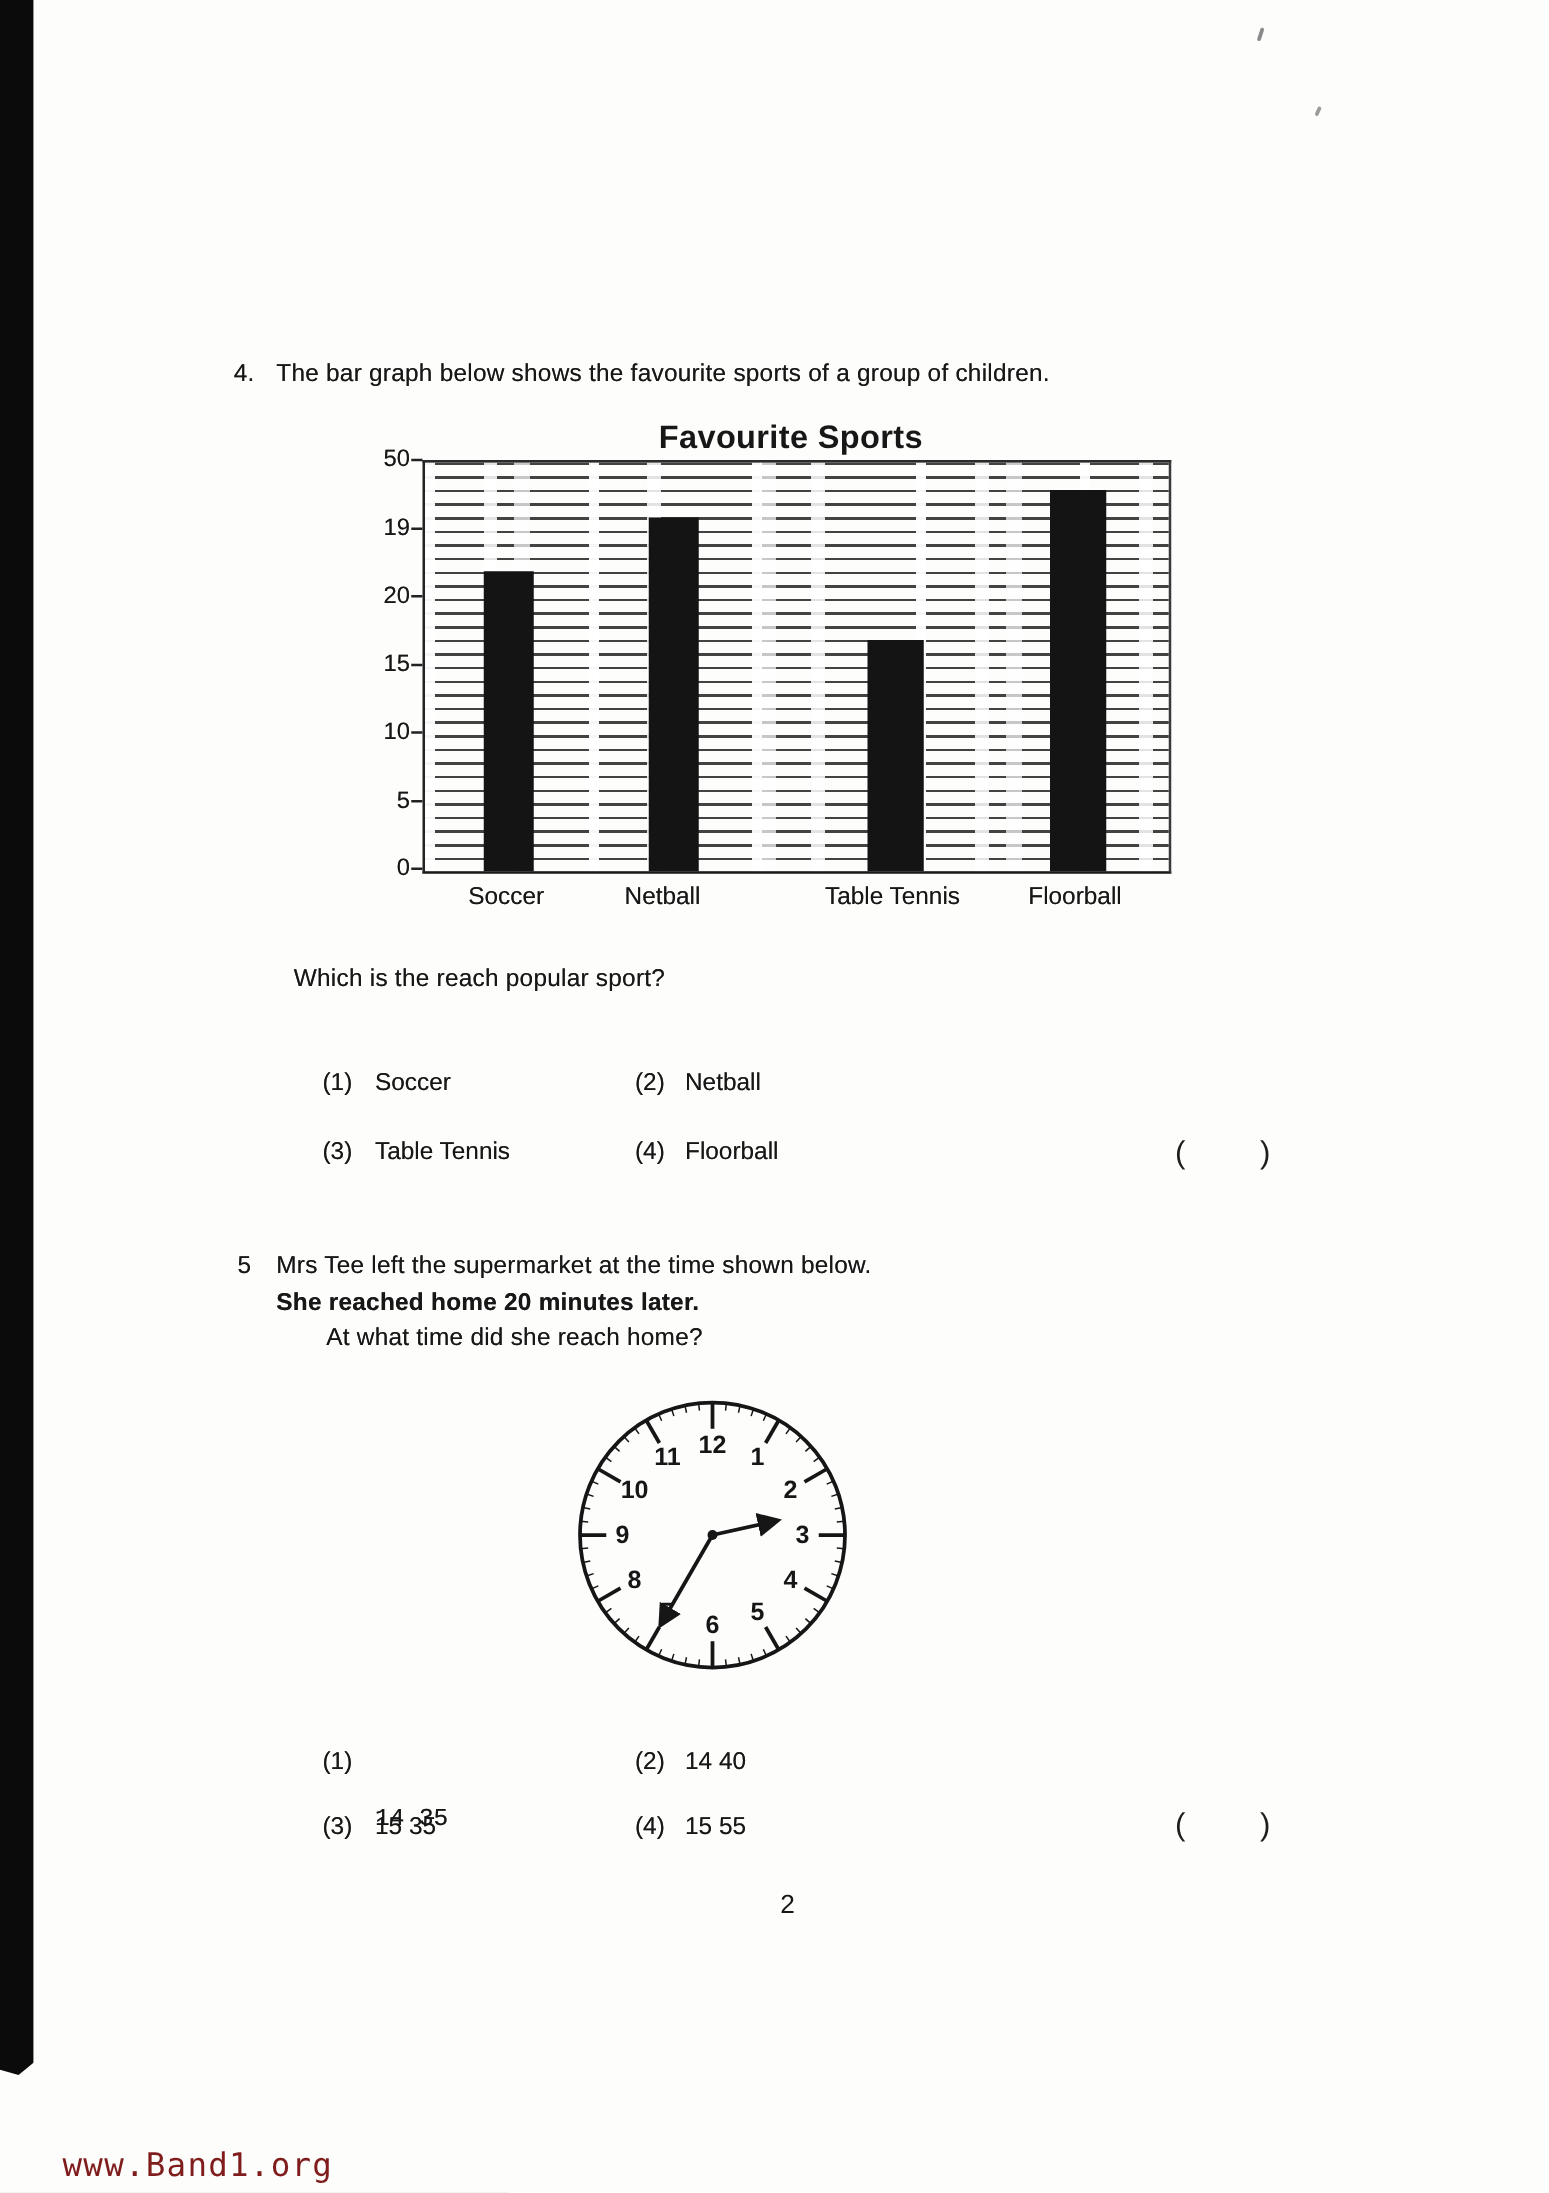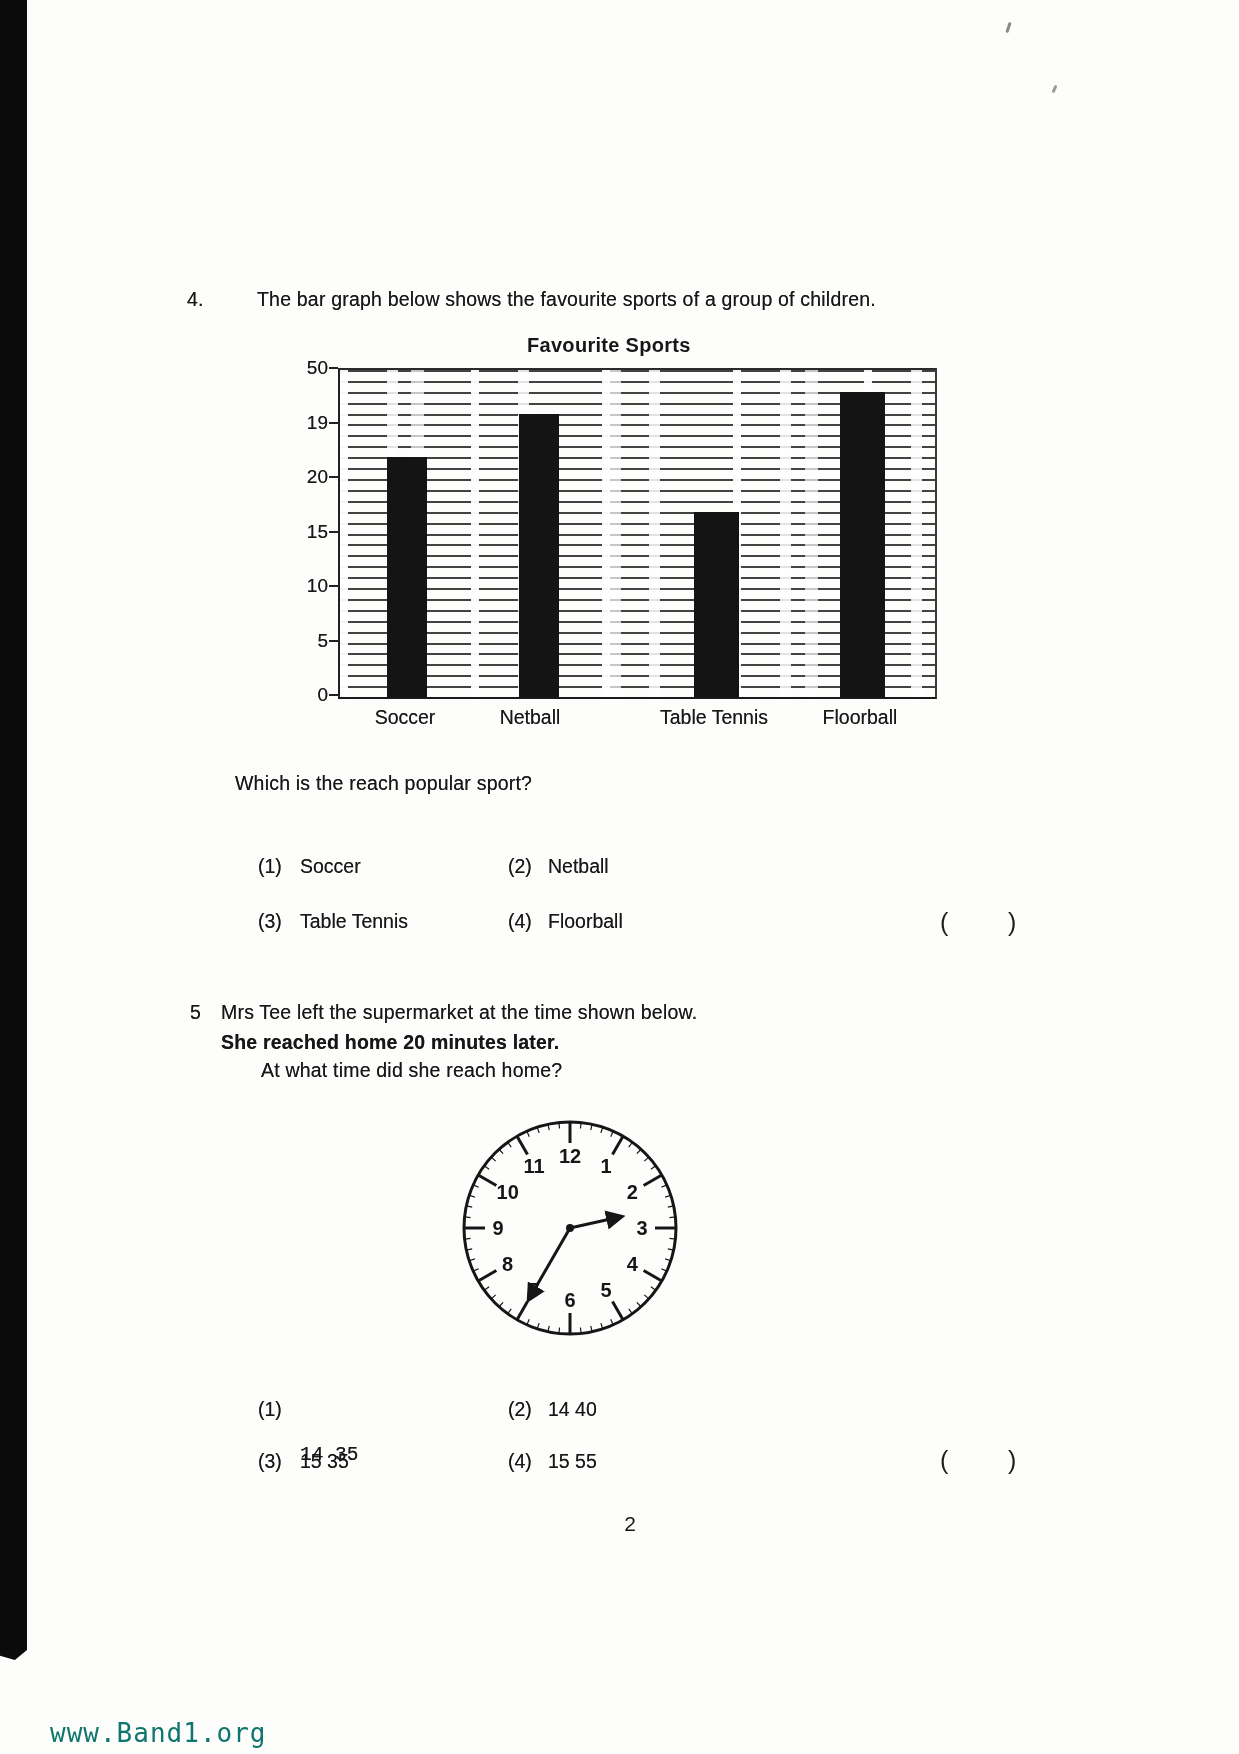--- a/index.html
+++ b/index.html
@@ -39,44 +39,44 @@
   .bar{position:absolute;bottom:0;background:#141414;}
   .ytick-label{
     position:absolute;width:42px;text-align:right;
     font-size:19px;text-shadow:0 0 .4px rgba(0,0,0,.6);
   }
   .ytick-mark{position:absolute;height:2px;background:#222;}
   .xcat-label{
     position:absolute;width:140px;text-align:center;
     font-size:19.5px;text-shadow:0 0 .4px rgba(0,0,0,.6);white-space:nowrap;
   }
-  #chart-title{font-size:20px;font-weight:bold;letter-spacing:.3px;}
+  #chart-title{font-size:26px;font-weight:bold;letter-spacing:.3px;}
   
   .opt-label,.opt-text{font-size:19.5px;text-shadow:0 0 .4px rgba(0,0,0,.6);white-space:nowrap;}
   .bracket{font-size:25px;color:#1d1d1d;}
   
   #clock-svg{left:458px;top:1116px;}
   
   #page-number{font-size:21px;width:60px;text-align:center;}
   #watermark{
     font-family:"DejaVu Sans Mono", monospace;
-    font-size:26px;color:#0f766e;letter-spacing:1px;
+    font-size:26px;color:#7f1d1d;letter-spacing:1px;
   }
 </style>
 </head>
 <body>
 
 <div id="sheet">
 
   <div id="scan-bar" class="abs"></div>
   <div class="abs speck" style="left:1007px;top:22px;transform:rotate(18deg);"></div>
   <div class="abs speck" style="left:1053px;top:85px;transform:rotate(24deg);height:8px;background:#9b9b9b;"></div>
 
   <span class="abs txt" style="left:187px;top:288px;">4.</span>
-  <span class="abs txt" style="left:221px;top:288px;margin-left:36px;">The bar graph below shows the favourite sports of a group of children.</span>
+  <span class="abs txt" style="left:221px;top:288px;">The bar graph below shows the favourite sports of a group of children.</span>
 
   <span id="chart-title" class="abs" style="left:527px;top:334px;">Favourite Sports</span>
   <div id="chart-plot" class="abs">
       <div class="bar" style="left: 47px; width: 40px; height: 240px; background: rgb(20, 20, 20);"></div>
       <div class="bar" style="left: 179px; width: 40px; height: 283px; background: rgb(20, 20, 20);"></div>
       <div class="bar" style="left: 354px; width: 45px; height: 185px; background: rgb(20, 20, 20);"></div>
       <div class="bar" style="left: 500px; width: 45px; height: 305px; background: rgb(20, 20, 20);"></div>
     </div>
 
   <span class="abs txt" style="left:235px;top:772px;">Which is the reach popular sport?</span>

